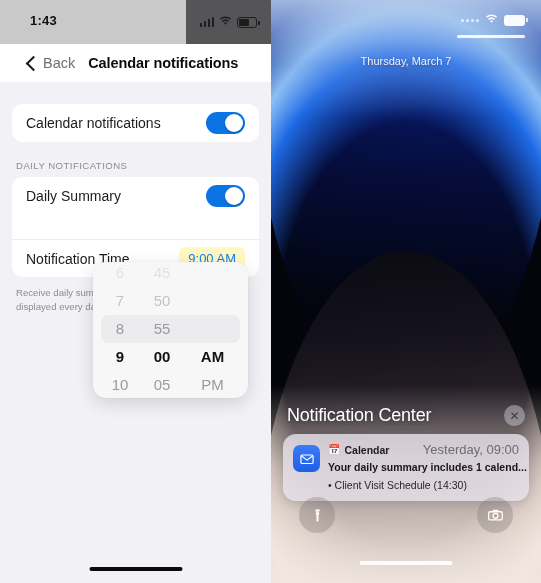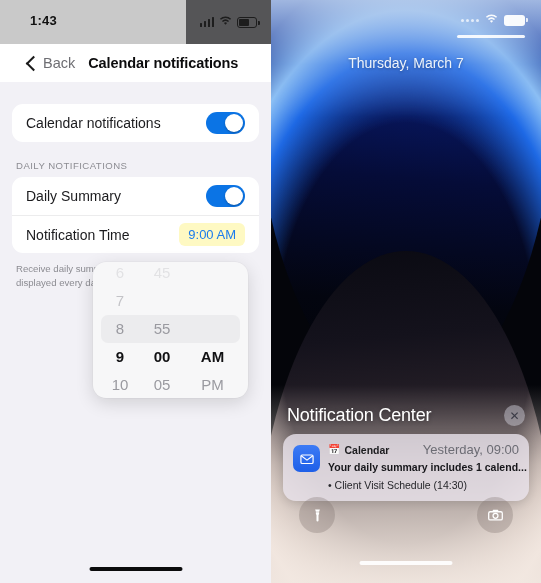--- a/index.html
+++ b/index.html
@@ -123,21 +123,21 @@
   }
   .card.first { margin-top: 22px; }
   .row {
     height: 38px;
     display: flex;
     align-items: center;
     justify-content: space-between;
     padding: 0 14px;
     box-sizing: border-box;
   }
-  .row + .row { border-top: 1px solid #ececed; }
+  .row + .row { border-top: 1px solid #ececed; margin-top: 24px; }
   .row-label {
     font-size: 14px;
     color: #1b1b1e;
   }
   .toggle {
     width: 39px; height: 22px;
     background: #0b74e5;
     border-radius: 12px;
     position: relative;
     cursor: pointer;
@@ -297,21 +297,21 @@
     background: rgba(255,255,255,.9);
     border-radius: 2px;
     z-index: 3;
   }
 
   .lock-date {
     position: absolute;
     top: 55px; left: 0; right: 0;
     text-align: center;
     color: #eef4fb;
-    font-size: 14px;
+    font-size: 11px;
     z-index: 3;
     text-shadow: 0 1px 3px rgba(0,0,0,.3);
   }
   .lock-time {
     position: absolute;
     top: 70px; left: 0; right: 0;
     text-align: center;
     color: #ddf3fb;
     font-size: 68px;
     line-height: 1.08;
@@ -495,20 +495,21 @@
         <div class="pcol hour">
           <div class="pitem f2" style="top:-3px">6</div>
           <div class="pitem f1" style="top:25px">7</div>
           <div class="pitem" style="top:53px">8</div>
           <div class="pitem sel" style="top:81px">9</div>
           <div class="pitem" style="top:109px">10</div>
 
         </div>
         <div class="pcol min">
           <div class="pitem f2" style="top:-3px">45</div>
+          <div class="pitem f1" style="top:25px">50</div>
           <div class="pitem" style="top:53px">55</div>
           <div class="pitem sel" style="top:81px">00</div>
           <div class="pitem" style="top:109px">05</div>
 
         </div>
         <div class="pcol mer">
           <div class="pitem sel" style="top:81px">AM</div>
           <div class="pitem" style="top:109px">PM</div>
         </div>
       </div>

